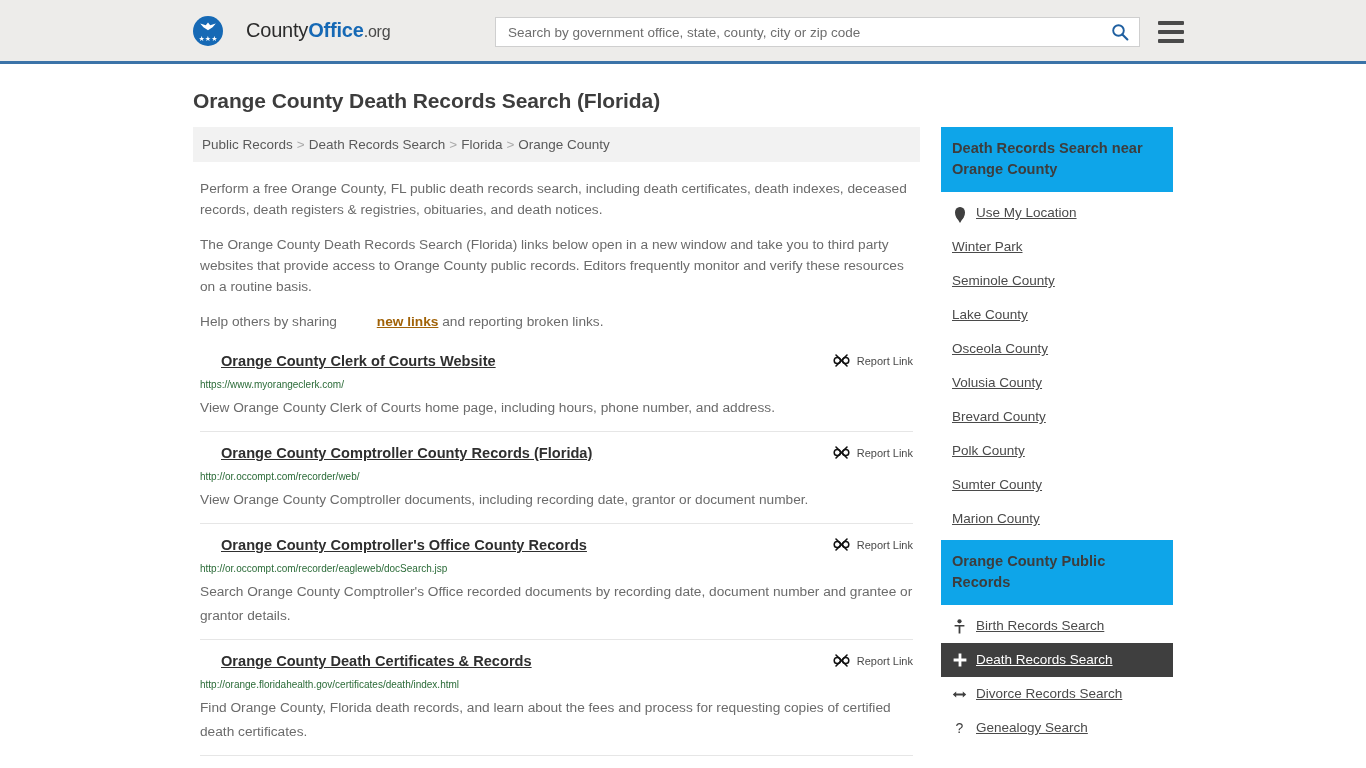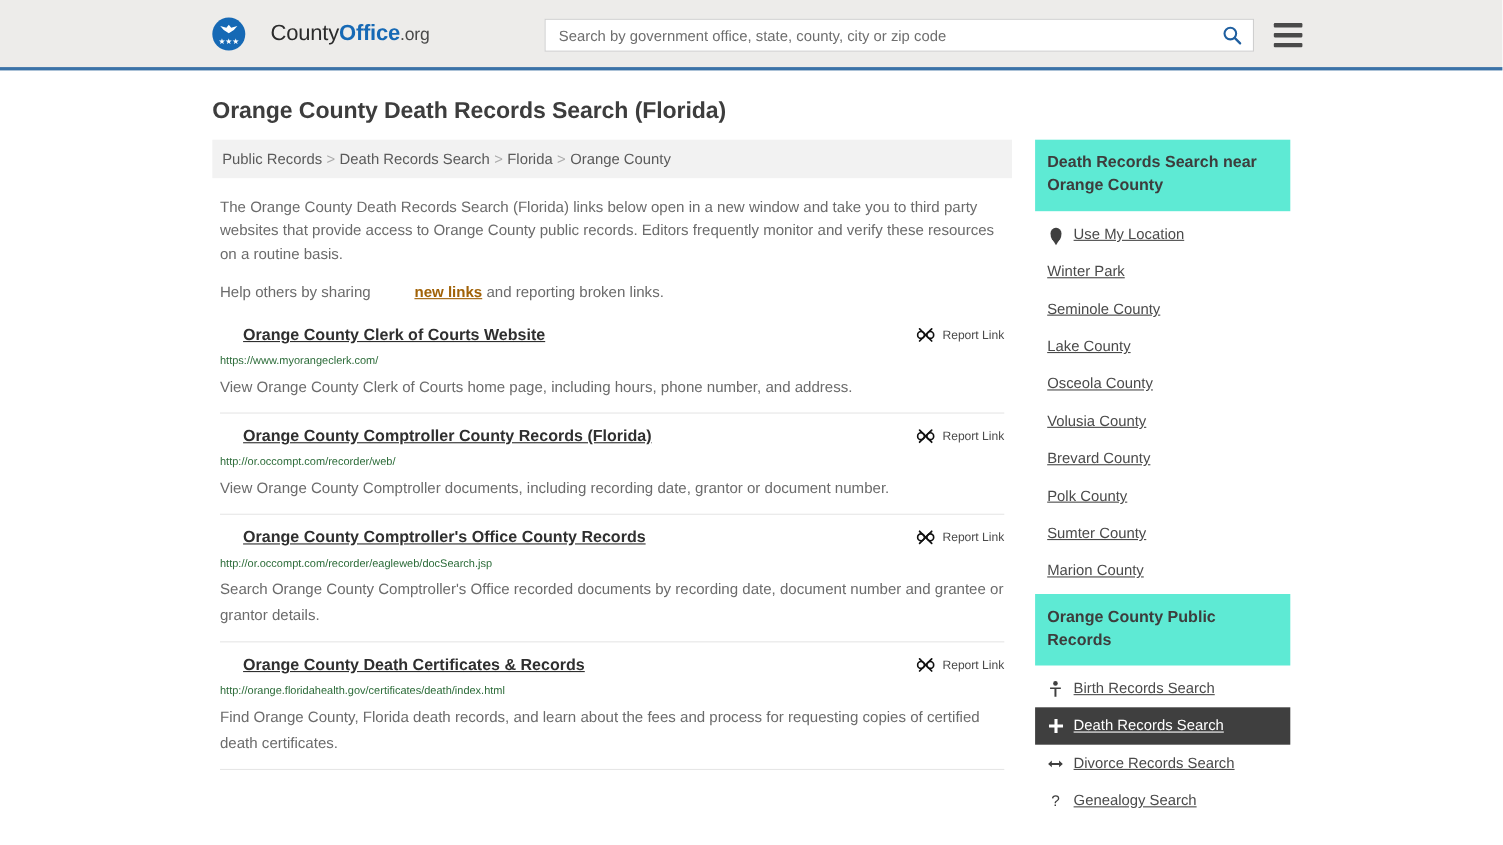--- a/index.html
+++ b/index.html
@@ -191,21 +191,21 @@
   .result-desc {
     font-size: 13.7px;
     color: #6b6b6b;
     line-height: 24px;
     margin-top: 3px;
   }
 
   
   .side-panel { margin-bottom: 4px; }
   .side-head {
-    background: #5eead4;
+    background: #0ea5e9;
     padding: 11px 11px 12px 11px;
     font-size: 14.6px;
     font-weight: bold;
     color: #3d3d3d;
     line-height: 21px;
   }
   .side-list { margin-top: 4px; }
   .side-item {
     display: flex;
     align-items: center;
@@ -284,20 +284,21 @@
 
   <div class="columns">
 
     <div class="main-col">
 
       <div class="breadcrumb">
         <a>Public Records</a><span class="sep">&gt;</span><a>Death Records Search</a><span class="sep">&gt;</span><a>Florida</a><span class="sep">&gt;</span><a>Orange County</a>
       </div>
 
       <div class="intro">
+        <p>Perform a free Orange County, FL public death records search, including death certificates, death indexes, deceased records, death registers &amp; registries, obituaries, and death notices.</p>
         <p>The Orange County Death Records Search (Florida) links below open in a new window and take you to third party websites that provide access to Orange County public records. Editors frequently monitor and verify these resources on a routine basis.</p>
         <p><span>Help others by sharing </span><a>new links</a><span> and reporting broken links.</span></p>
       </div>
 
       <div class="results">
 
         <div class="result">
           <div class="result-head">
             <div class="result-title">Orange County Clerk of Courts Website</div>
             <div class="report-link">

